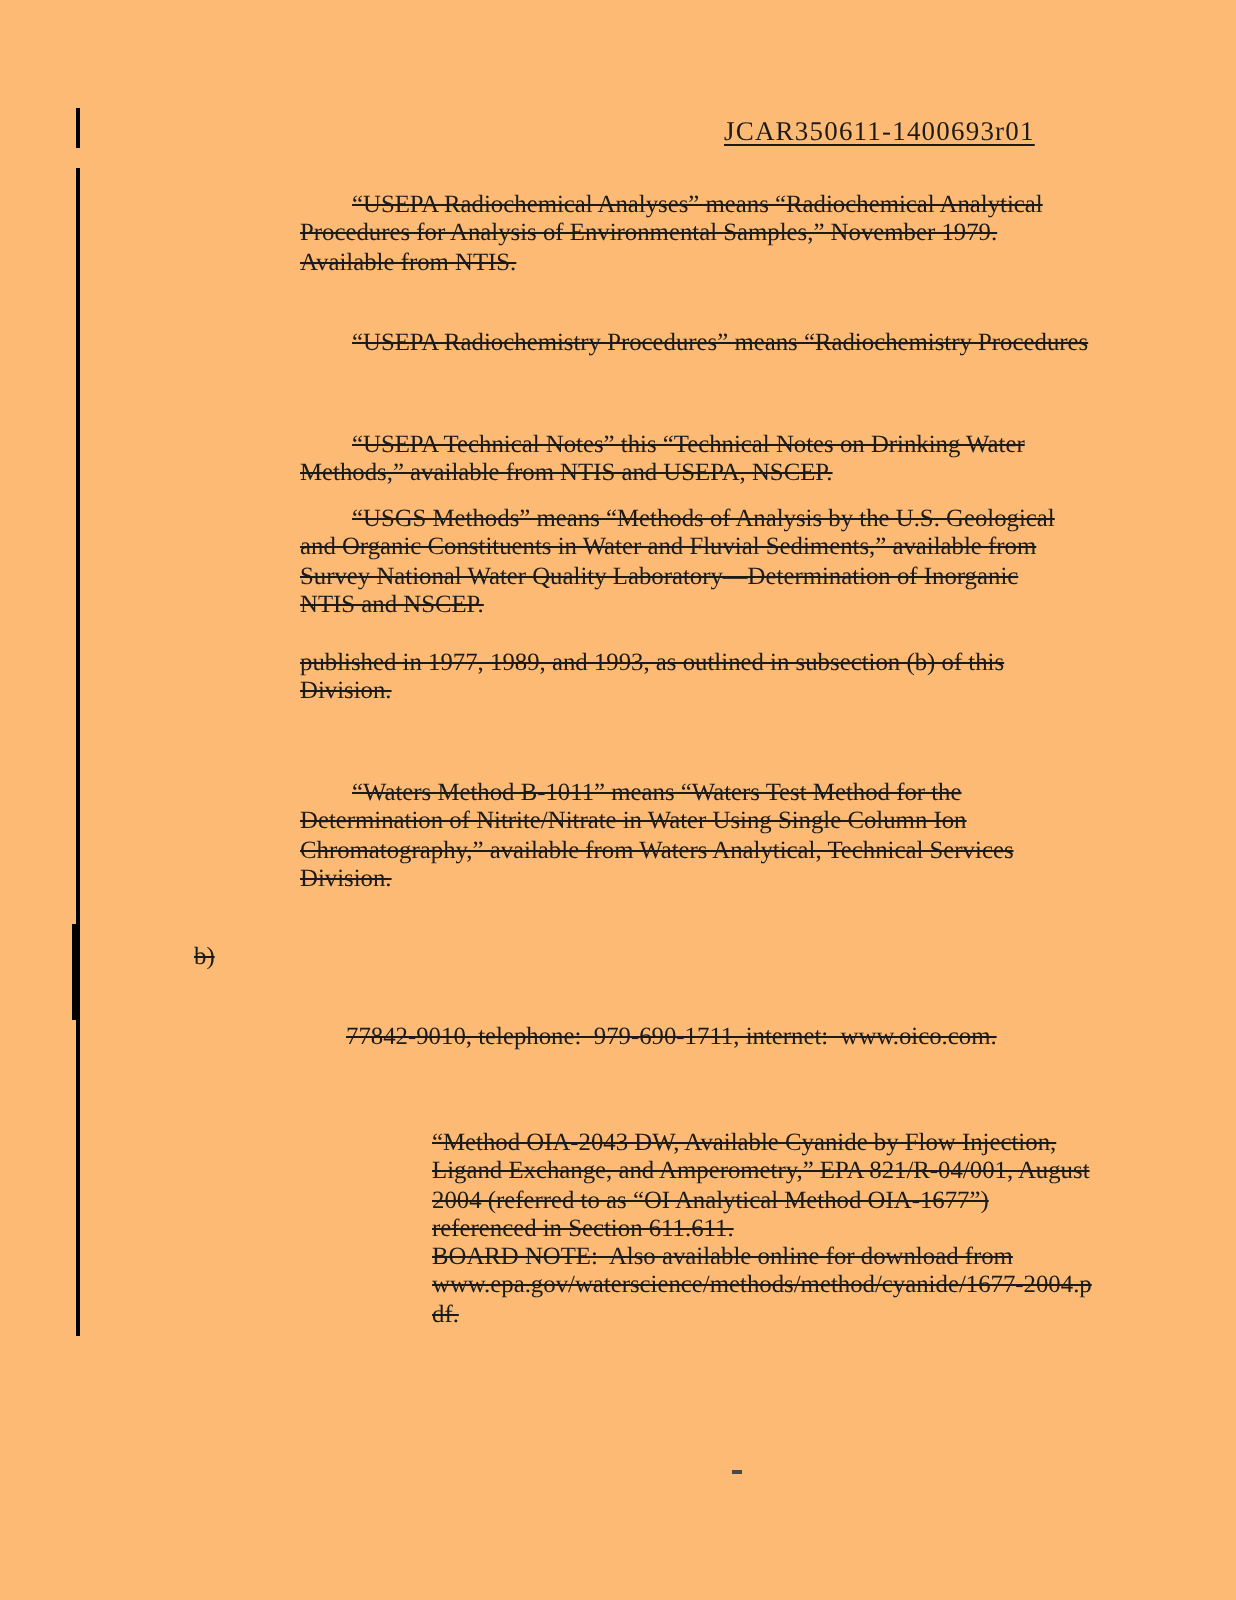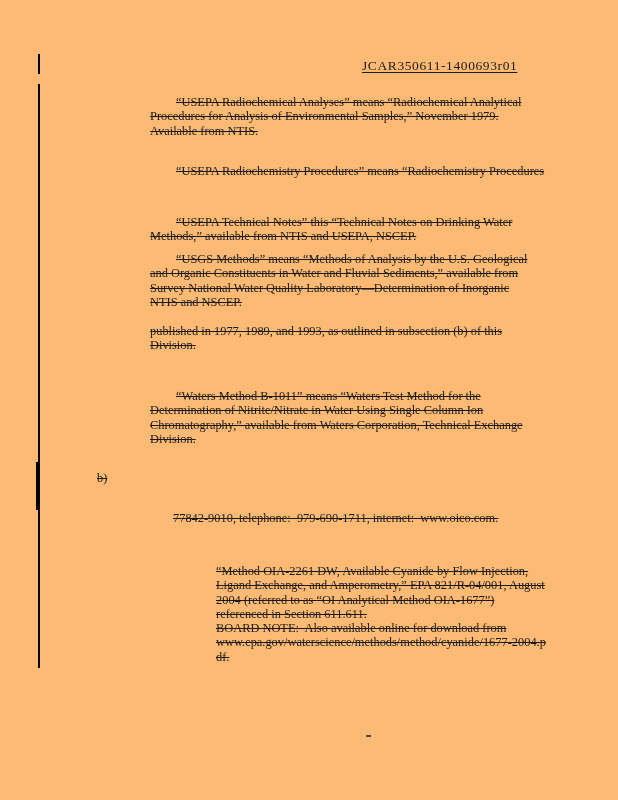--- a/index.html
+++ b/index.html
@@ -63,33 +63,33 @@
       <div class="line struck">Survey National Water Quality Laboratory—Determination of Inorganic</div>
       <div class="line struck">NTIS and NSCEP.</div>
     </div>
   <div class="blk" id="blk4">
       <div class="line struck">published in 1977, 1989, and 1993, as outlined in subsection (b) of this</div>
       <div class="line struck">Division.</div>
     </div>
   <div class="blk" id="blk5">
       <div class="line struck fi">“Waters Method B-1011” means “Waters Test Method for the</div>
       <div class="line struck">Determination of Nitrite/Nitrate in Water Using Single Column Ion</div>
-      <div class="line struck">Chromatography,” available from Waters Corporation, Technical Exchange</div>
+      <div class="line struck">Chromatography,” available from Waters Analytical, Technical Services</div>
       <div class="line struck">Division.</div>
     </div>
 
   <div class="blk" id="blkb">
     <span class="b-label line struck">b)</span>
   </div>
 
   <div class="blk" id="blk6">
       <div class="line struck">77842-9010, telephone:  979-690-1711, internet:  www.oico.com.</div>
     </div>
   <div class="blk" id="blk7">
-      <div class="line struck">“Method OIA-2261 DW, Available Cyanide by Flow Injection,</div>
+      <div class="line struck">“Method OIA-2043 DW, Available Cyanide by Flow Injection,</div>
       <div class="line struck">Ligand Exchange, and Amperometry,” EPA 821/R-04/001, August</div>
       <div class="line struck">2004 (referred to as “OI Analytical Method OIA-1677”)</div>
       <div class="line struck">referenced in Section 611.611.</div>
     </div>
   <div class="blk" id="blk8">
       <div class="line struck">BOARD NOTE:  Also available online for download from</div>
       <div class="line struck">www.epa.gov/waterscience/methods/method/cyanide/1677-2004.p</div>
       <div class="line struck">df.</div>
     </div>
 

